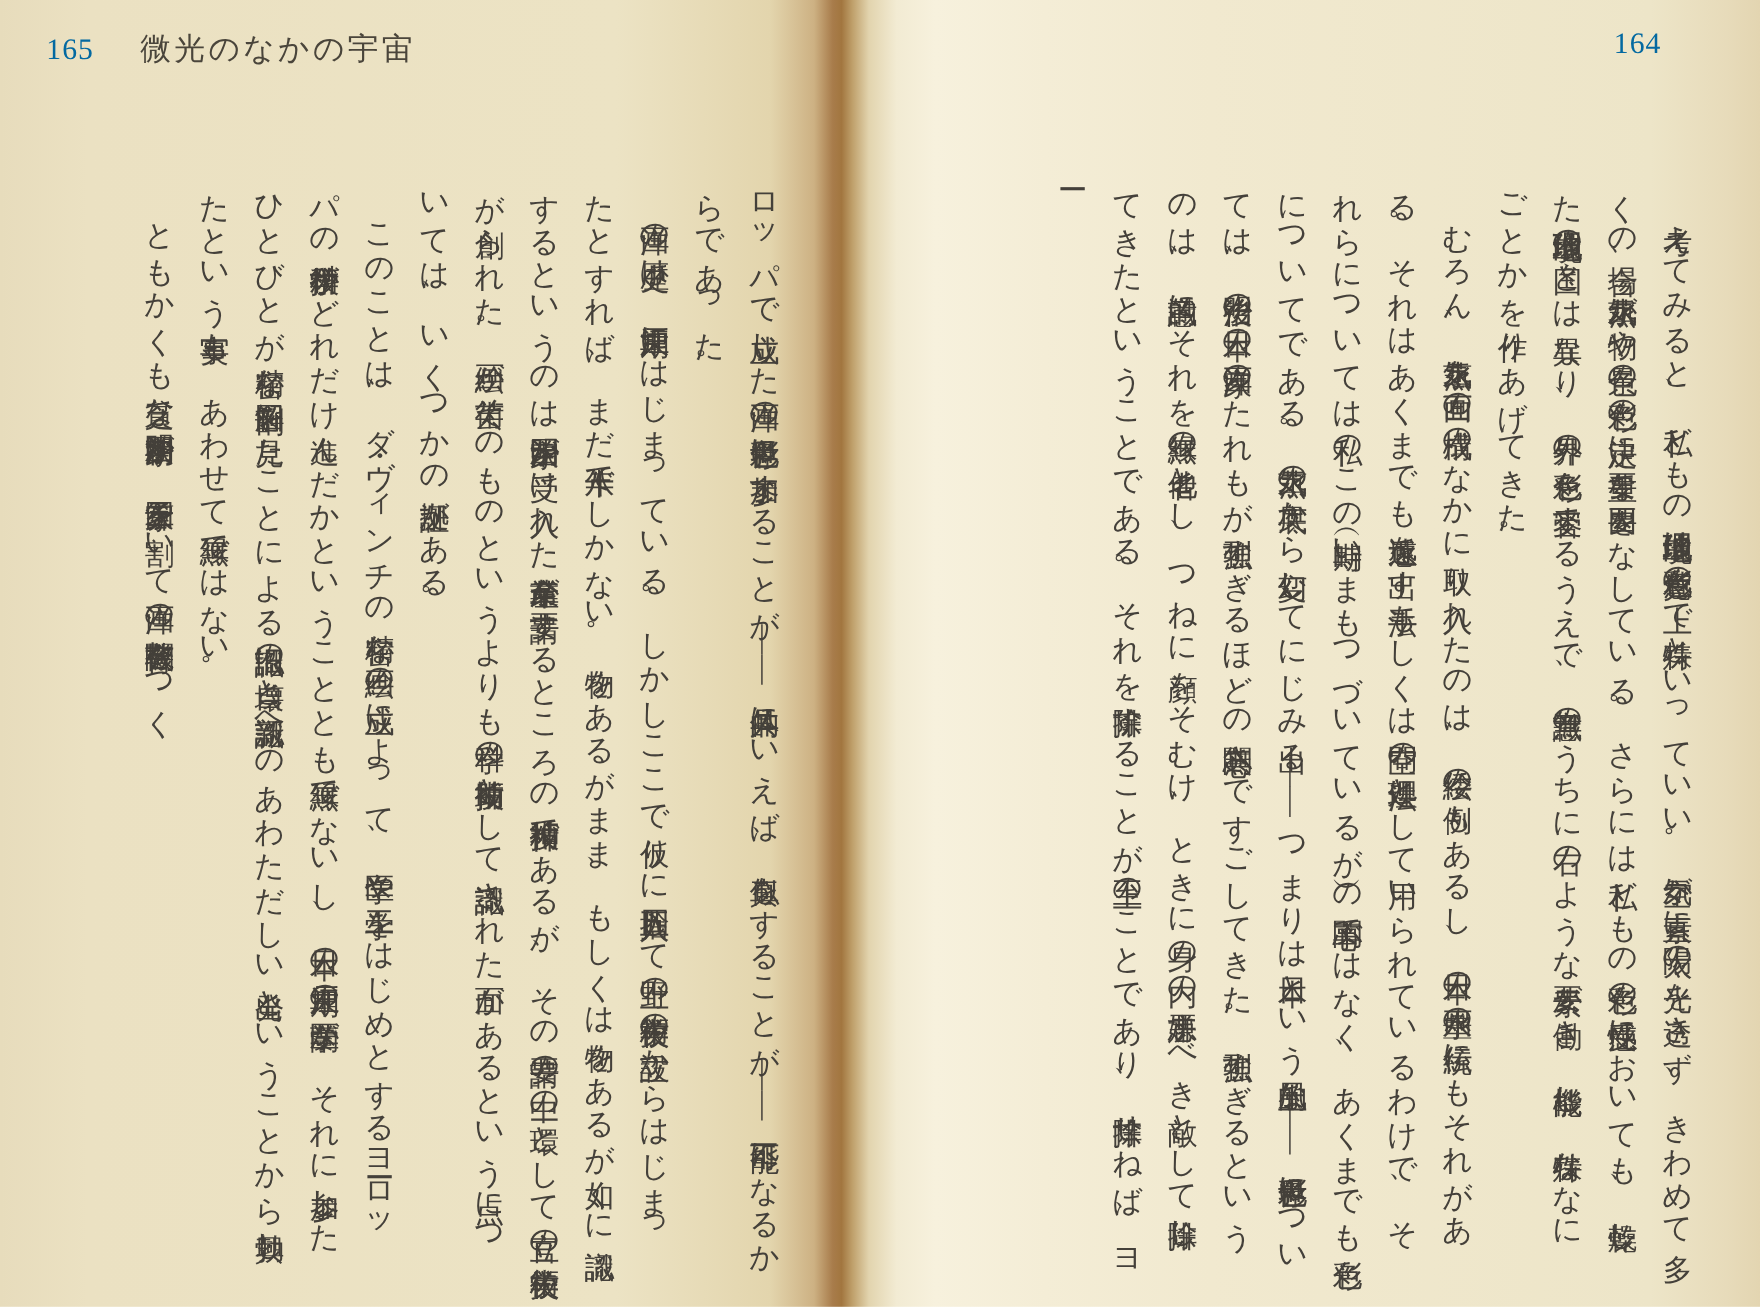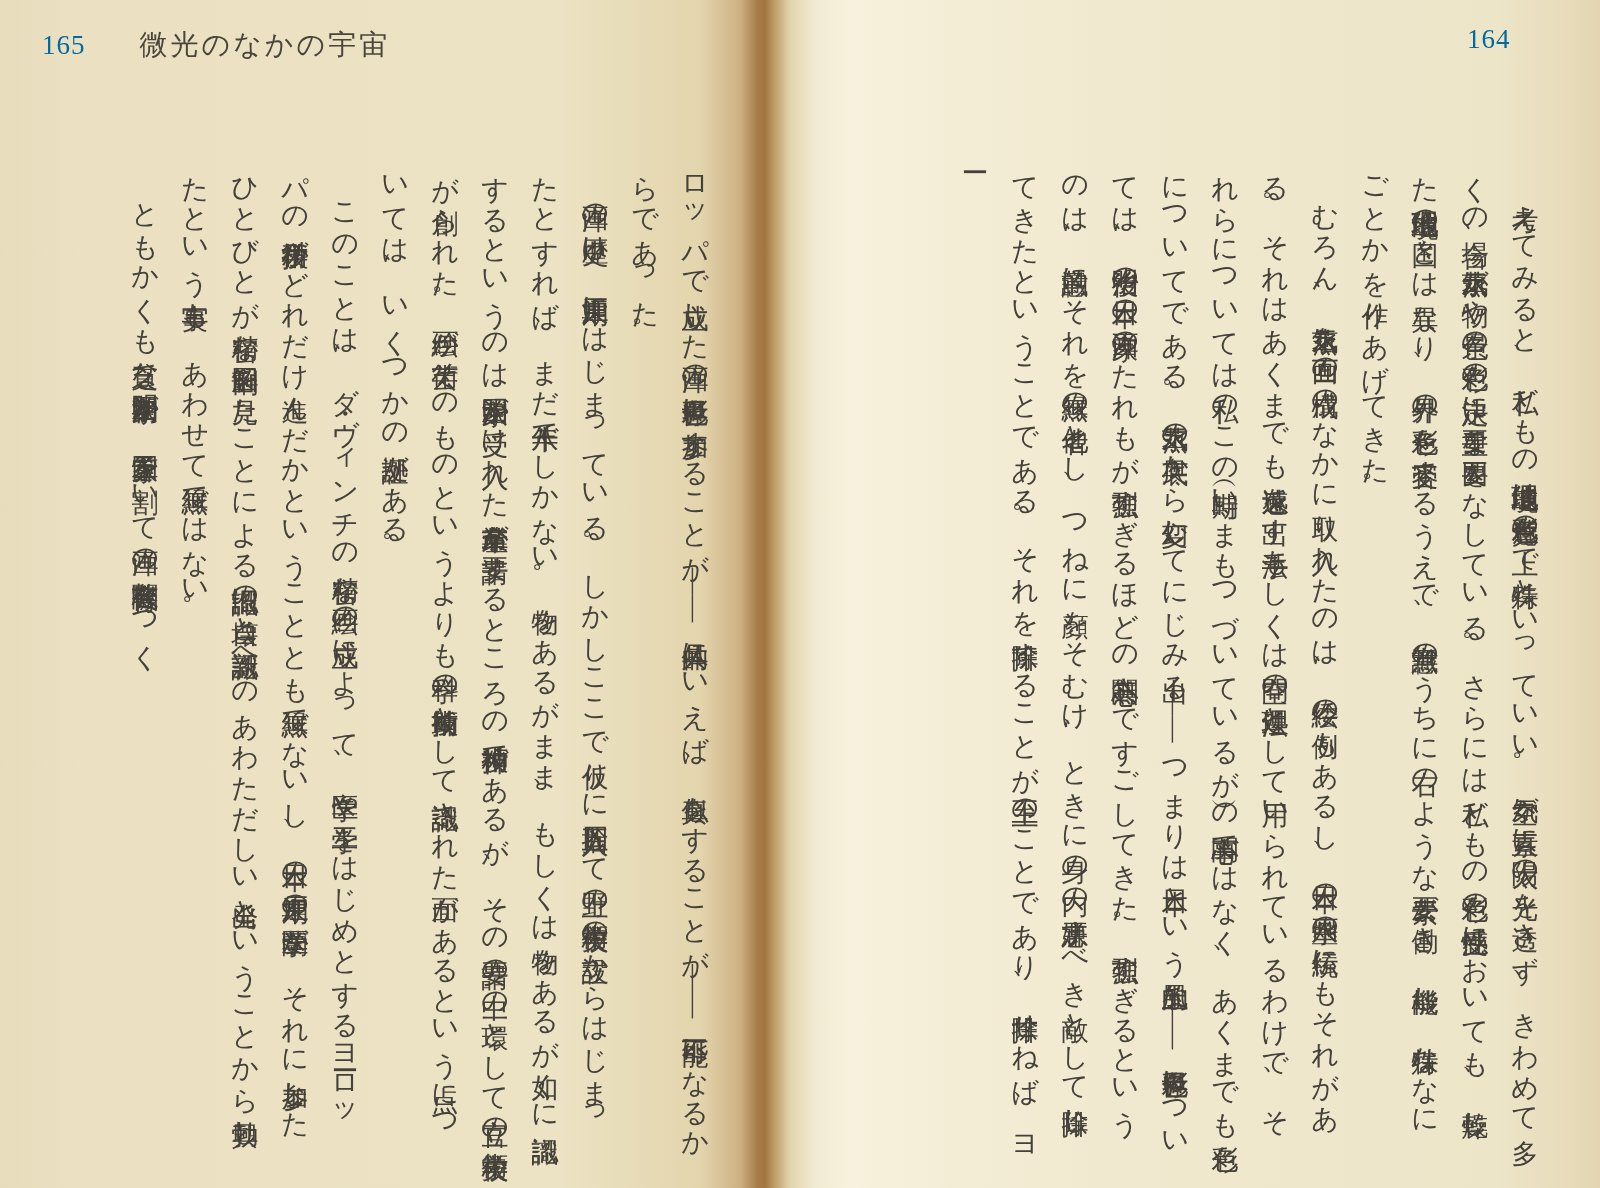--- a/index.html
+++ b/index.html
@@ -51,21 +51,21 @@
     color: #4a453b;
   }
   .pagenum {
     font-size: 27px;
     letter-spacing: 1px;
     color: #0369a1;
   }
   .running-title {
     font-size: 28px;
     letter-spacing: 3px;
-    margin-left: 54px;
+    margin-left: 42px;
     color: #4a453b;
   }
   .pagenum-right {
     position: absolute;
     top: 24px;
     left: 677px; 
   }
 
   
   .vbody {

